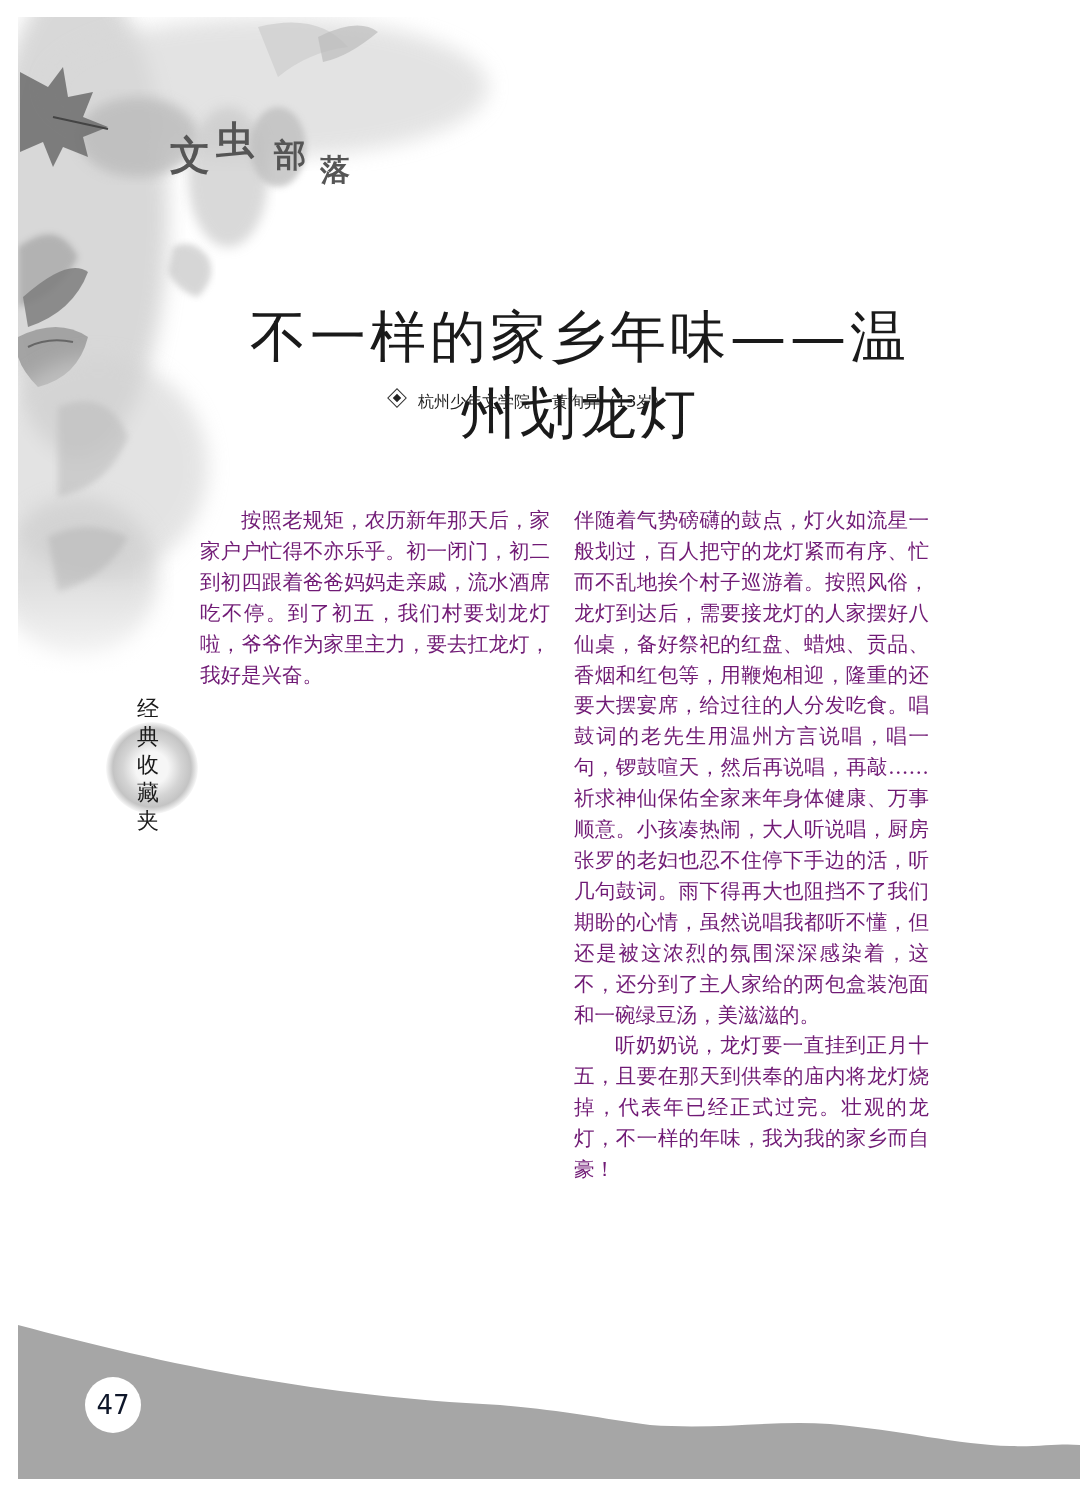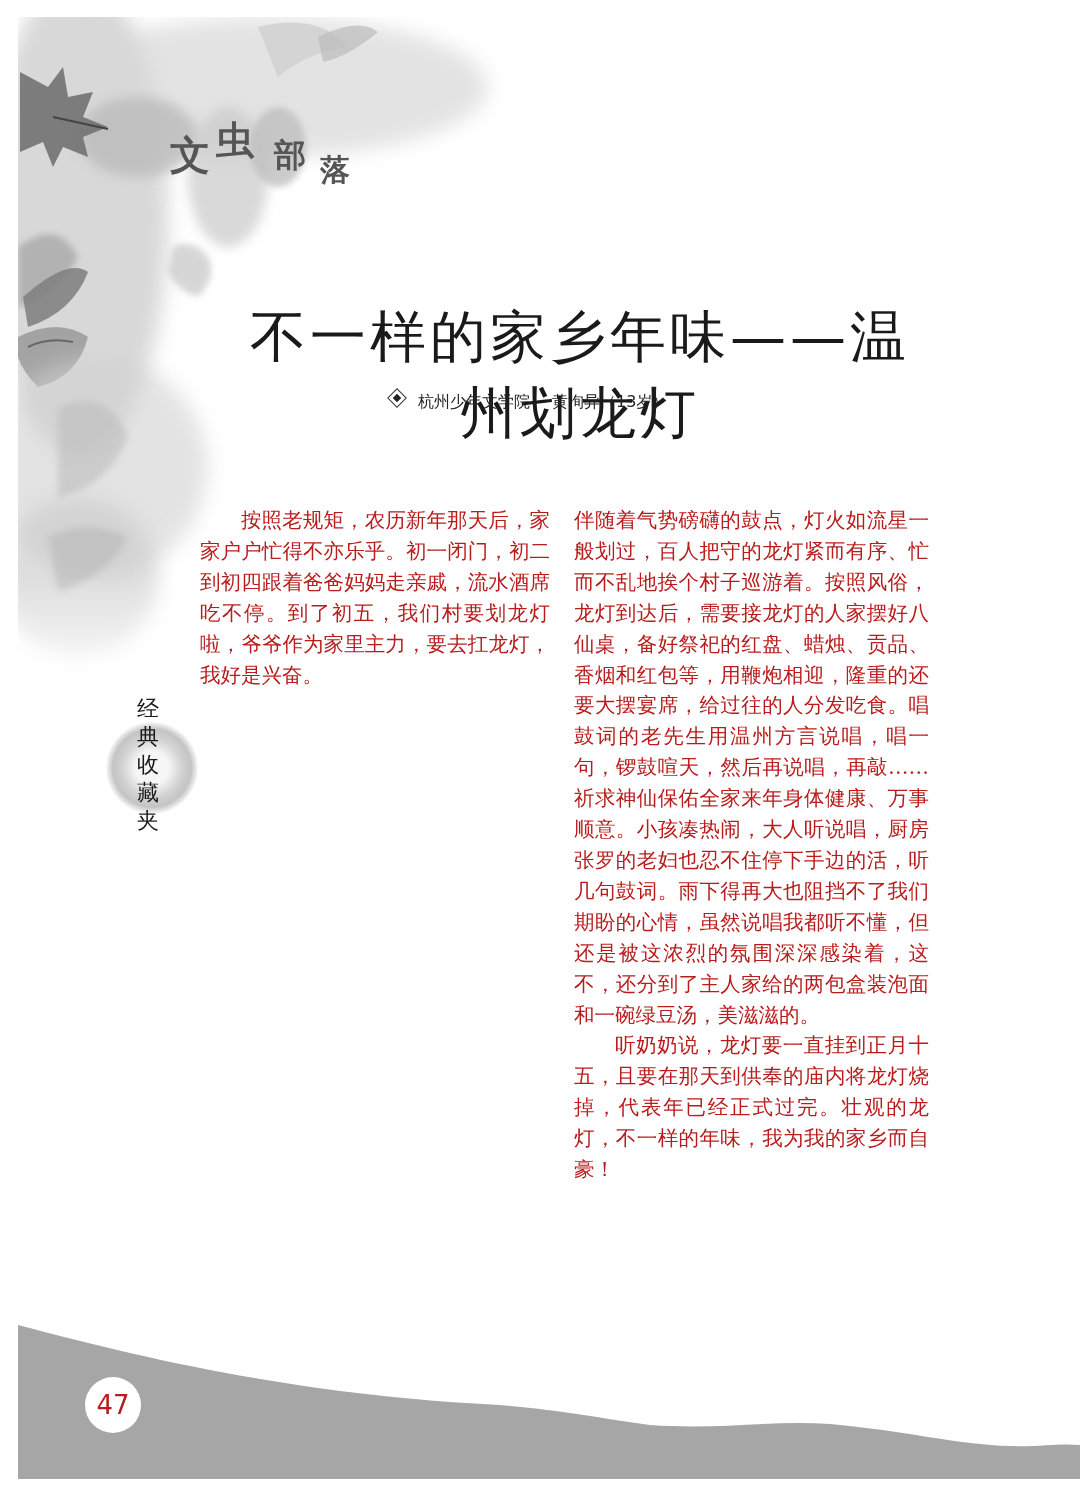--- a/index.html
+++ b/index.html
@@ -123,21 +123,21 @@
       color: #1a1a1a;
       text-align: center;
     }
     .side-label .chars span { display: block; }
 
     .columns {
       position: absolute;
       top: 505px;
       font-size: 20.5px;
       line-height: 30.9px;
-      color: #b91c1c;
+      color: #701a75;
       text-align: justify;
     }
     .col-left { left: 200px; width: 350px; }
     .col-right { left: 574px; width: 355px; }
     .columns p {
       margin: 0;
       text-indent: 2em;
     }
     .columns p.noindent { text-indent: 0; }
 
@@ -154,21 +154,21 @@
       left: 85px;
       top: 1377px;
       width: 56px;
       height: 56px;
       border-radius: 50%;
       background: #fff;
       font-family: "DejaVu Sans", "Liberation Sans", sans-serif;
       font-size: 26px;
       line-height: 56px;
       text-align: center;
-      color: #b91c1c;
+      color: #0f172a;
     }
   </style>
 </head>
 <body>
 
 <div class="page">
 
   <svg class="leaves" viewBox="0 0 560 680" xmlns="http://www.w3.org/2000/svg">
     <defs>
       <filter id="blur6">

